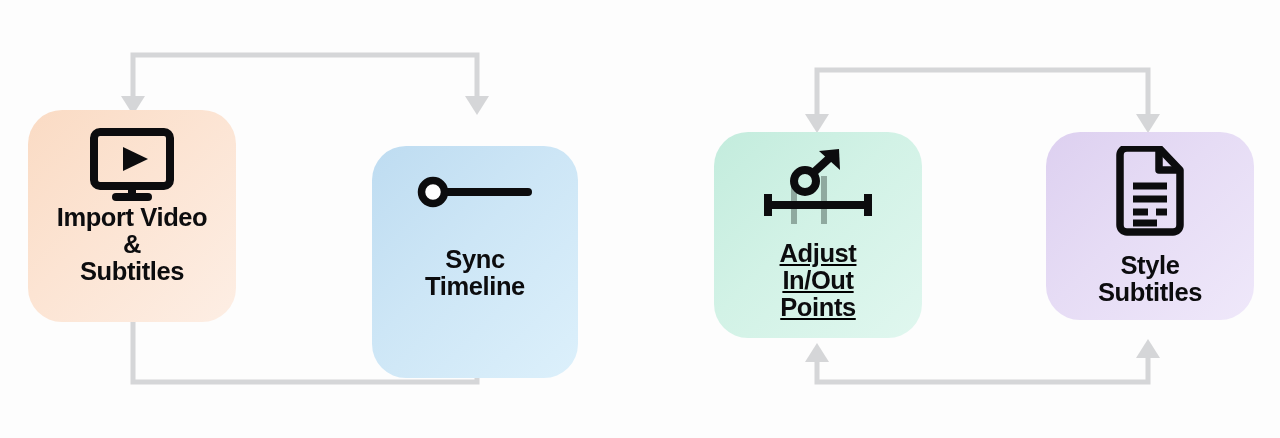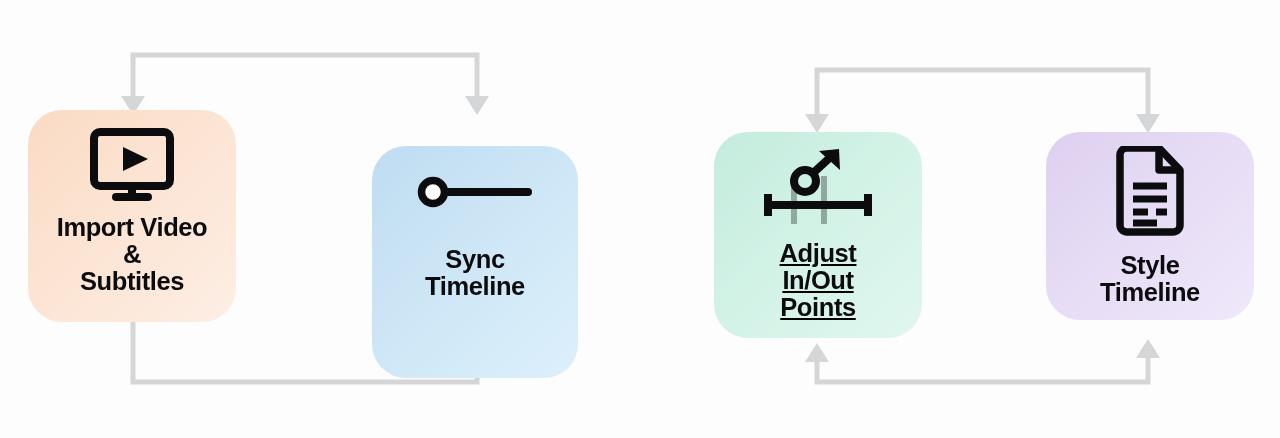--- a/index.html
+++ b/index.html
@@ -47,21 +47,21 @@
     white-space: pre-line;
     width: 240px;
     margin-left: -16px;
     margin-right: -16px;
   }
 
   
   #card-import   { left: 28px;   top: 110px; width: 208px; height: 212px;
                    background: linear-gradient(135deg,#fadbc4 0%, #fce4d3 45%, #fdeee4 100%); }
   #card-import .card-icon { margin-top: 18px; }
-  #card-import .card-label { margin-top: 10px; font-size: 25.5px; }
+  #card-import .card-label { font-size: 25.5px; }
 
   #card-sync     { left: 372px;  top: 110px; width: 206px; height: 232px;
                    background: linear-gradient(135deg,#bedcf1 0%, #cde6f6 45%, #dcf0fb 100%); margin-top: 36px; }
   #card-sync .card-icon { margin-top: 30px; }
   #card-sync .card-label { margin-top: 38px; font-size: 25.5px; }
 
   #card-adjust   { left: 714px;  top: 132px; width: 208px; height: 206px;
                    background: linear-gradient(135deg,#c3ecdd 0%, #d2f2e6 45%, #e0f7ef 100%); text-decoration: underline; }
   #card-adjust .card-icon { margin-top: 14px; }
   #card-adjust .card-label { margin-top: 8px; font-size: 25.5px; }
@@ -162,16 +162,16 @@
     <svg class="card-icon" width="76" height="92" viewBox="0 0 76 92">
       <path d="M8,9 A7,7 0 0 1 15,2 L47,2 L68,24 L68,79 A7,7 0 0 1 61,86 L15,86 A7,7 0 0 1 8,79 Z" fill="none" stroke="#0c0c0e" stroke-width="7.5" stroke-linejoin="round"></path>
       <path d="M47,3 L47,24 L68,24" fill="none" stroke="#0c0c0e" stroke-width="7.5" stroke-linejoin="round"></path>
       <line x1="21" y1="40" x2="55" y2="40" stroke="#0c0c0e" stroke-width="7"></line>
       <line x1="21" y1="53" x2="55" y2="53" stroke="#0c0c0e" stroke-width="7"></line>
       <line x1="21" y1="66" x2="36" y2="66" stroke="#0c0c0e" stroke-width="7"></line>
       <line x1="44" y1="66" x2="55" y2="66" stroke="#0c0c0e" stroke-width="7"></line>
       <line x1="21" y1="77" x2="45" y2="77" stroke="#0c0c0e" stroke-width="7"></line>
     </svg>
     <div class="card-label">Style
-Timeline</div>
+Subtitles</div>
   </div>
 
 </div>
 
 </body></html>

